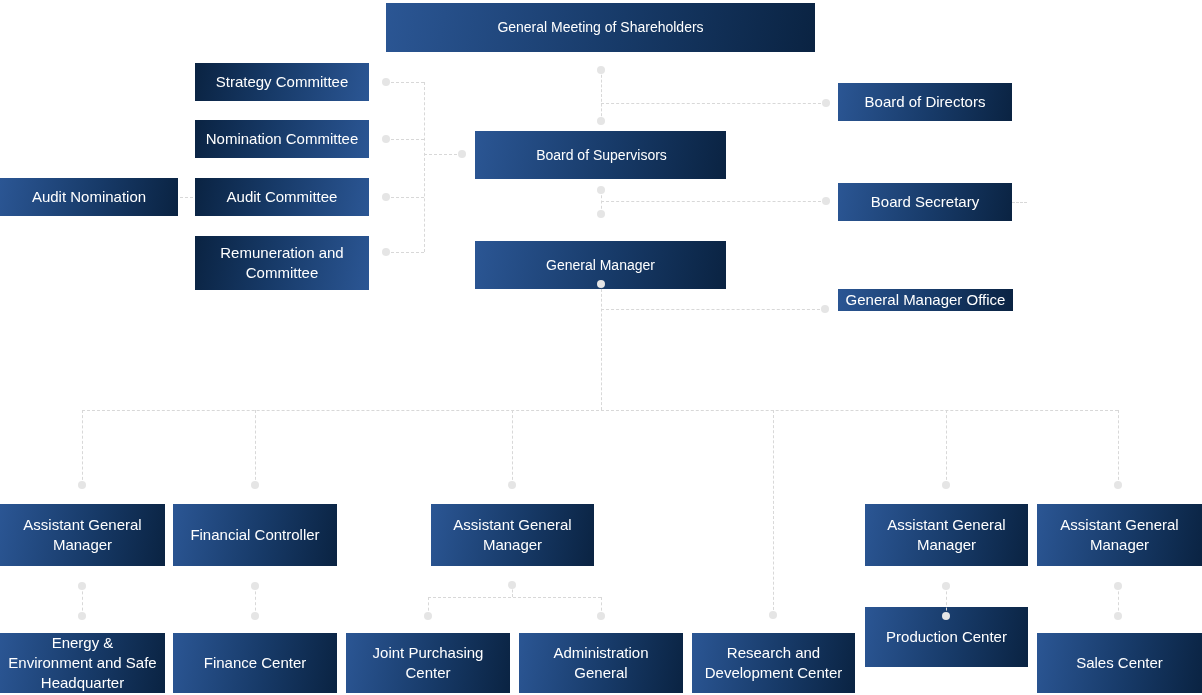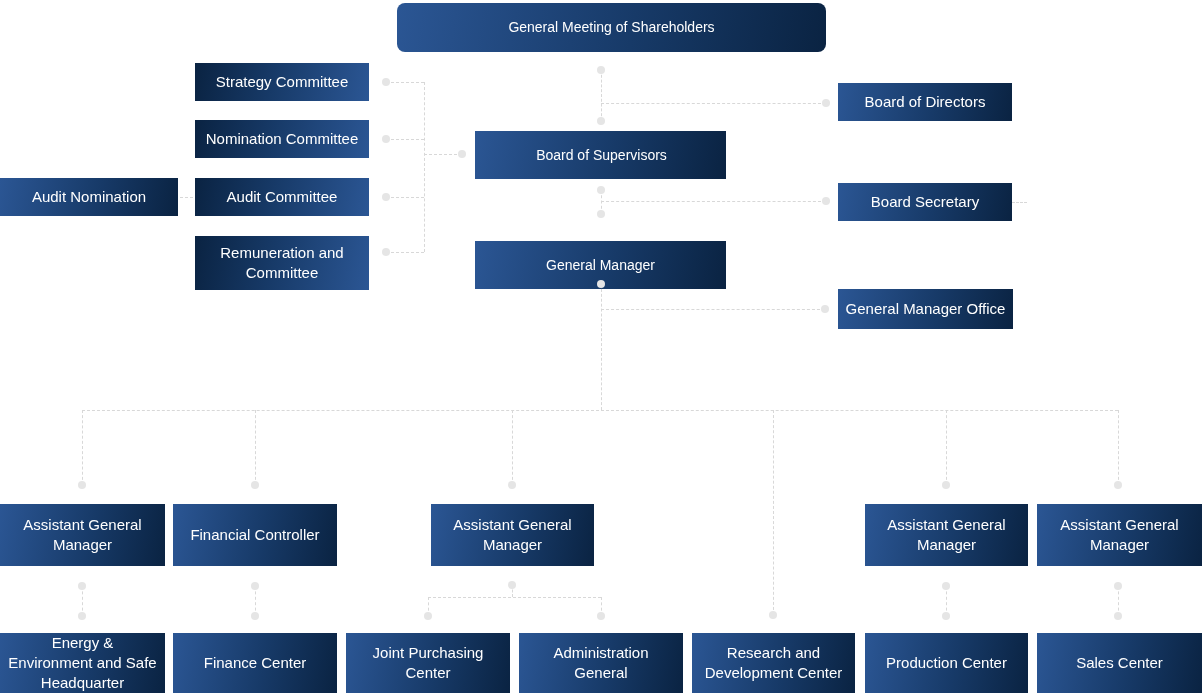--- a/index.html
+++ b/index.html
@@ -25,21 +25,21 @@
   .node.tight{padding:0 2px;}
   .hline{position:absolute;height:0;border-top:1px dashed #d8d8d8;}
   .vline{position:absolute;width:0;border-left:1px dashed #d8d8d8;}
   .dot{position:absolute;width:8px;height:8px;border-radius:50%;background:#e5e5e5;z-index:2;}
 </style>
 </head>
 <body>
 
 <div id="org-chart">
 
-  <div class="node grad-a big" style="left:397px;top:3px;width:429px;height:49px;border-radius:8px;">
+  <div class="node grad-a big" style="left:386px;top:3px;width:429px;height:49px;">
     <span>General Meeting of Shareholders</span>
   </div>
 
   <div class="node grad-b" style="left:195px;top:63px;width:174px;height:38px;">
     <span>Strategy Committee</span>
   </div>
   <div class="node grad-b" style="left:195px;top:120px;width:174px;height:38px;">
     <span>Nomination Committee</span>
   </div>
   <div class="node grad-b" style="left:195px;top:178px;width:174px;height:38px;">
@@ -59,21 +59,21 @@
   <div class="node grad-a big" style="left:475px;top:225px;width:251px;height:48px;margin-top:16px;">
     <span>General Manager</span>
   </div>
 
   <div class="node grad-a" style="left:838px;top:83px;width:174px;height:38px;">
     <span>Board of Directors</span>
   </div>
   <div class="node grad-a" style="left:838px;top:183px;width:174px;height:38px;">
     <span>Board Secretary</span>
   </div>
-  <div class="node grad-a tight" style="left:838px;top:289px;width:175px;height:40px;">
+  <div class="node grad-a tight" style="left:838px;top:289px;width:175px;height:22px;">
     <span>General Manager Office</span>
   </div>
 
   <div class="node grad-a" style="left:0px;top:504px;width:165px;height:62px;">
     <span>Assistant General Manager</span>
   </div>
   <div class="node grad-a" style="left:173px;top:504px;width:164px;height:62px;">
     <span>Financial Controller</span>
   </div>
   <div class="node grad-a" style="left:431px;top:504px;width:163px;height:62px;">
@@ -94,21 +94,21 @@
   </div>
   <div class="node grad-a" style="left:346px;top:633px;width:164px;height:60px;padding:0 18px;">
     <span>Joint Purchasing Center</span>
   </div>
   <div class="node grad-a" style="left:519px;top:633px;width:164px;height:60px;">
     <span>Administration General</span>
   </div>
   <div class="node grad-a" style="left:692px;top:633px;width:163px;height:60px;">
     <span>Research and Development Center</span>
   </div>
-  <div class="node grad-a" style="left:865px;top:633px;width:163px;height:60px;">
+  <div class="node grad-a" style="left:865px;top:607px;width:163px;height:60px;">
     <span>Production Center</span>
   </div>
   <div class="node grad-a" style="left:1037px;top:633px;width:165px;height:60px;">
     <span>Sales Center</span>
   </div>
 
   <div class="dot" style="left:597px;top:66px;"></div>
   <div class="vline" style="left:601px;top:70px;height:51px;"></div>
   <div class="dot" style="left:597px;top:117px;"></div>
   <div class="hline" style="left:601px;top:103px;width:225px;"></div>

